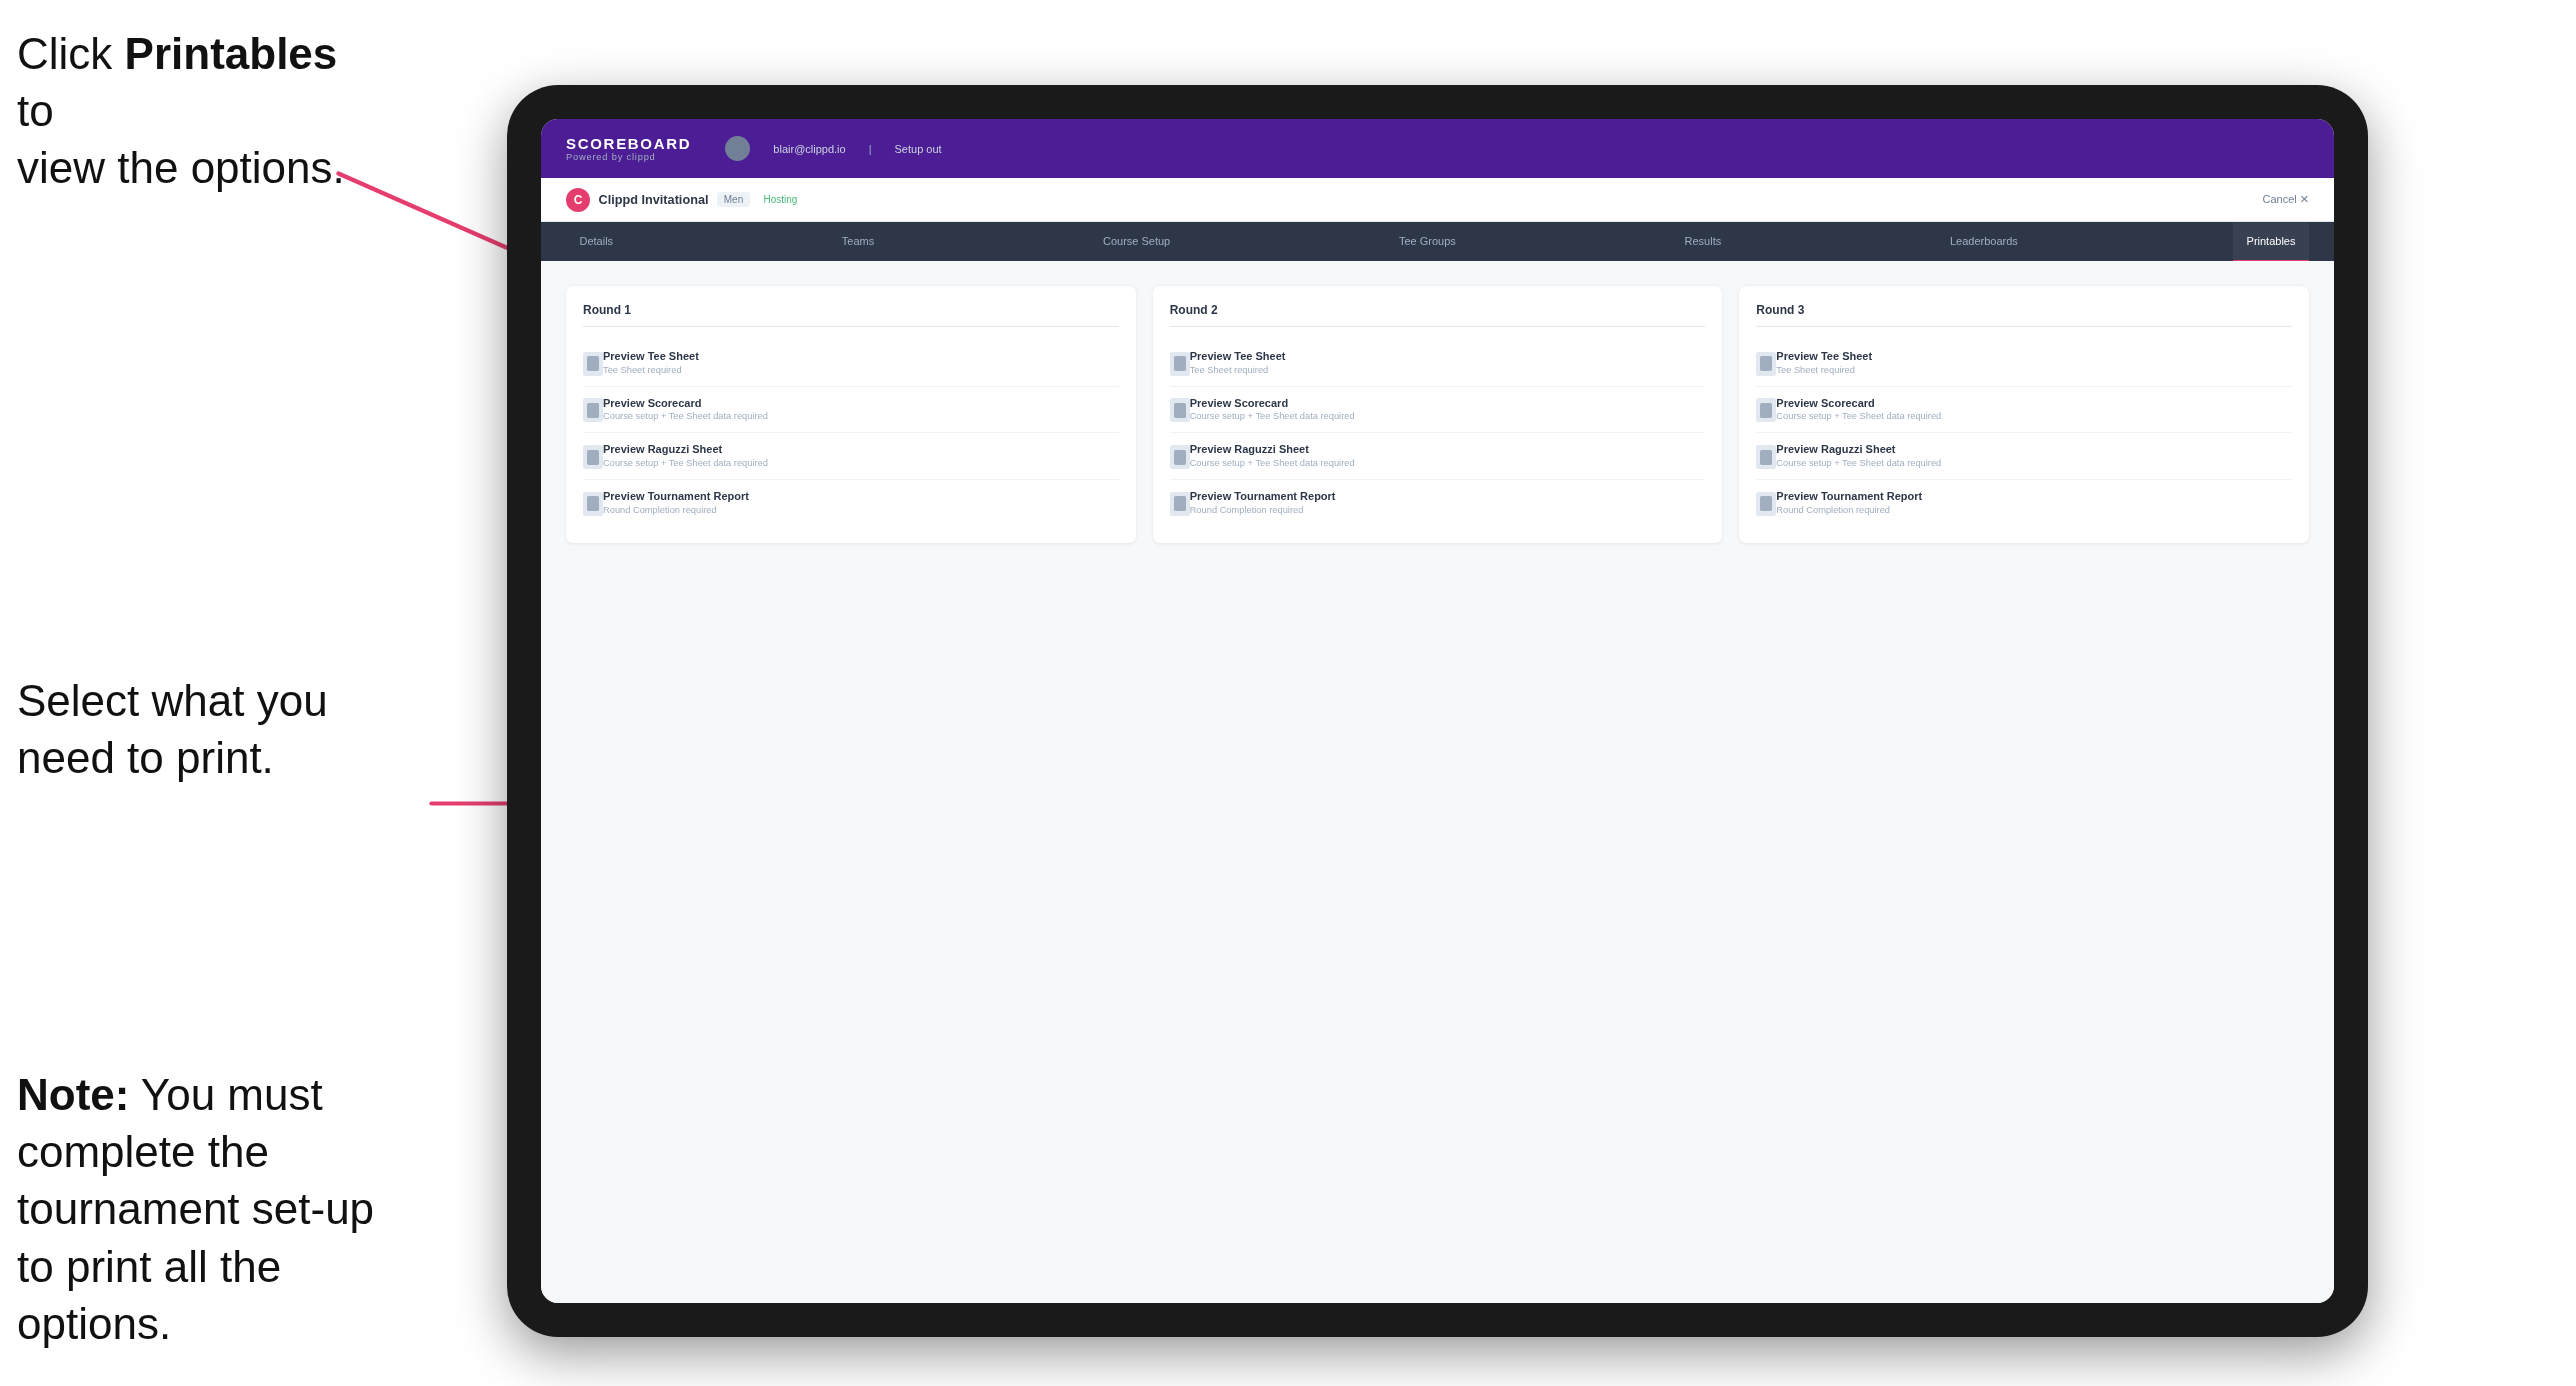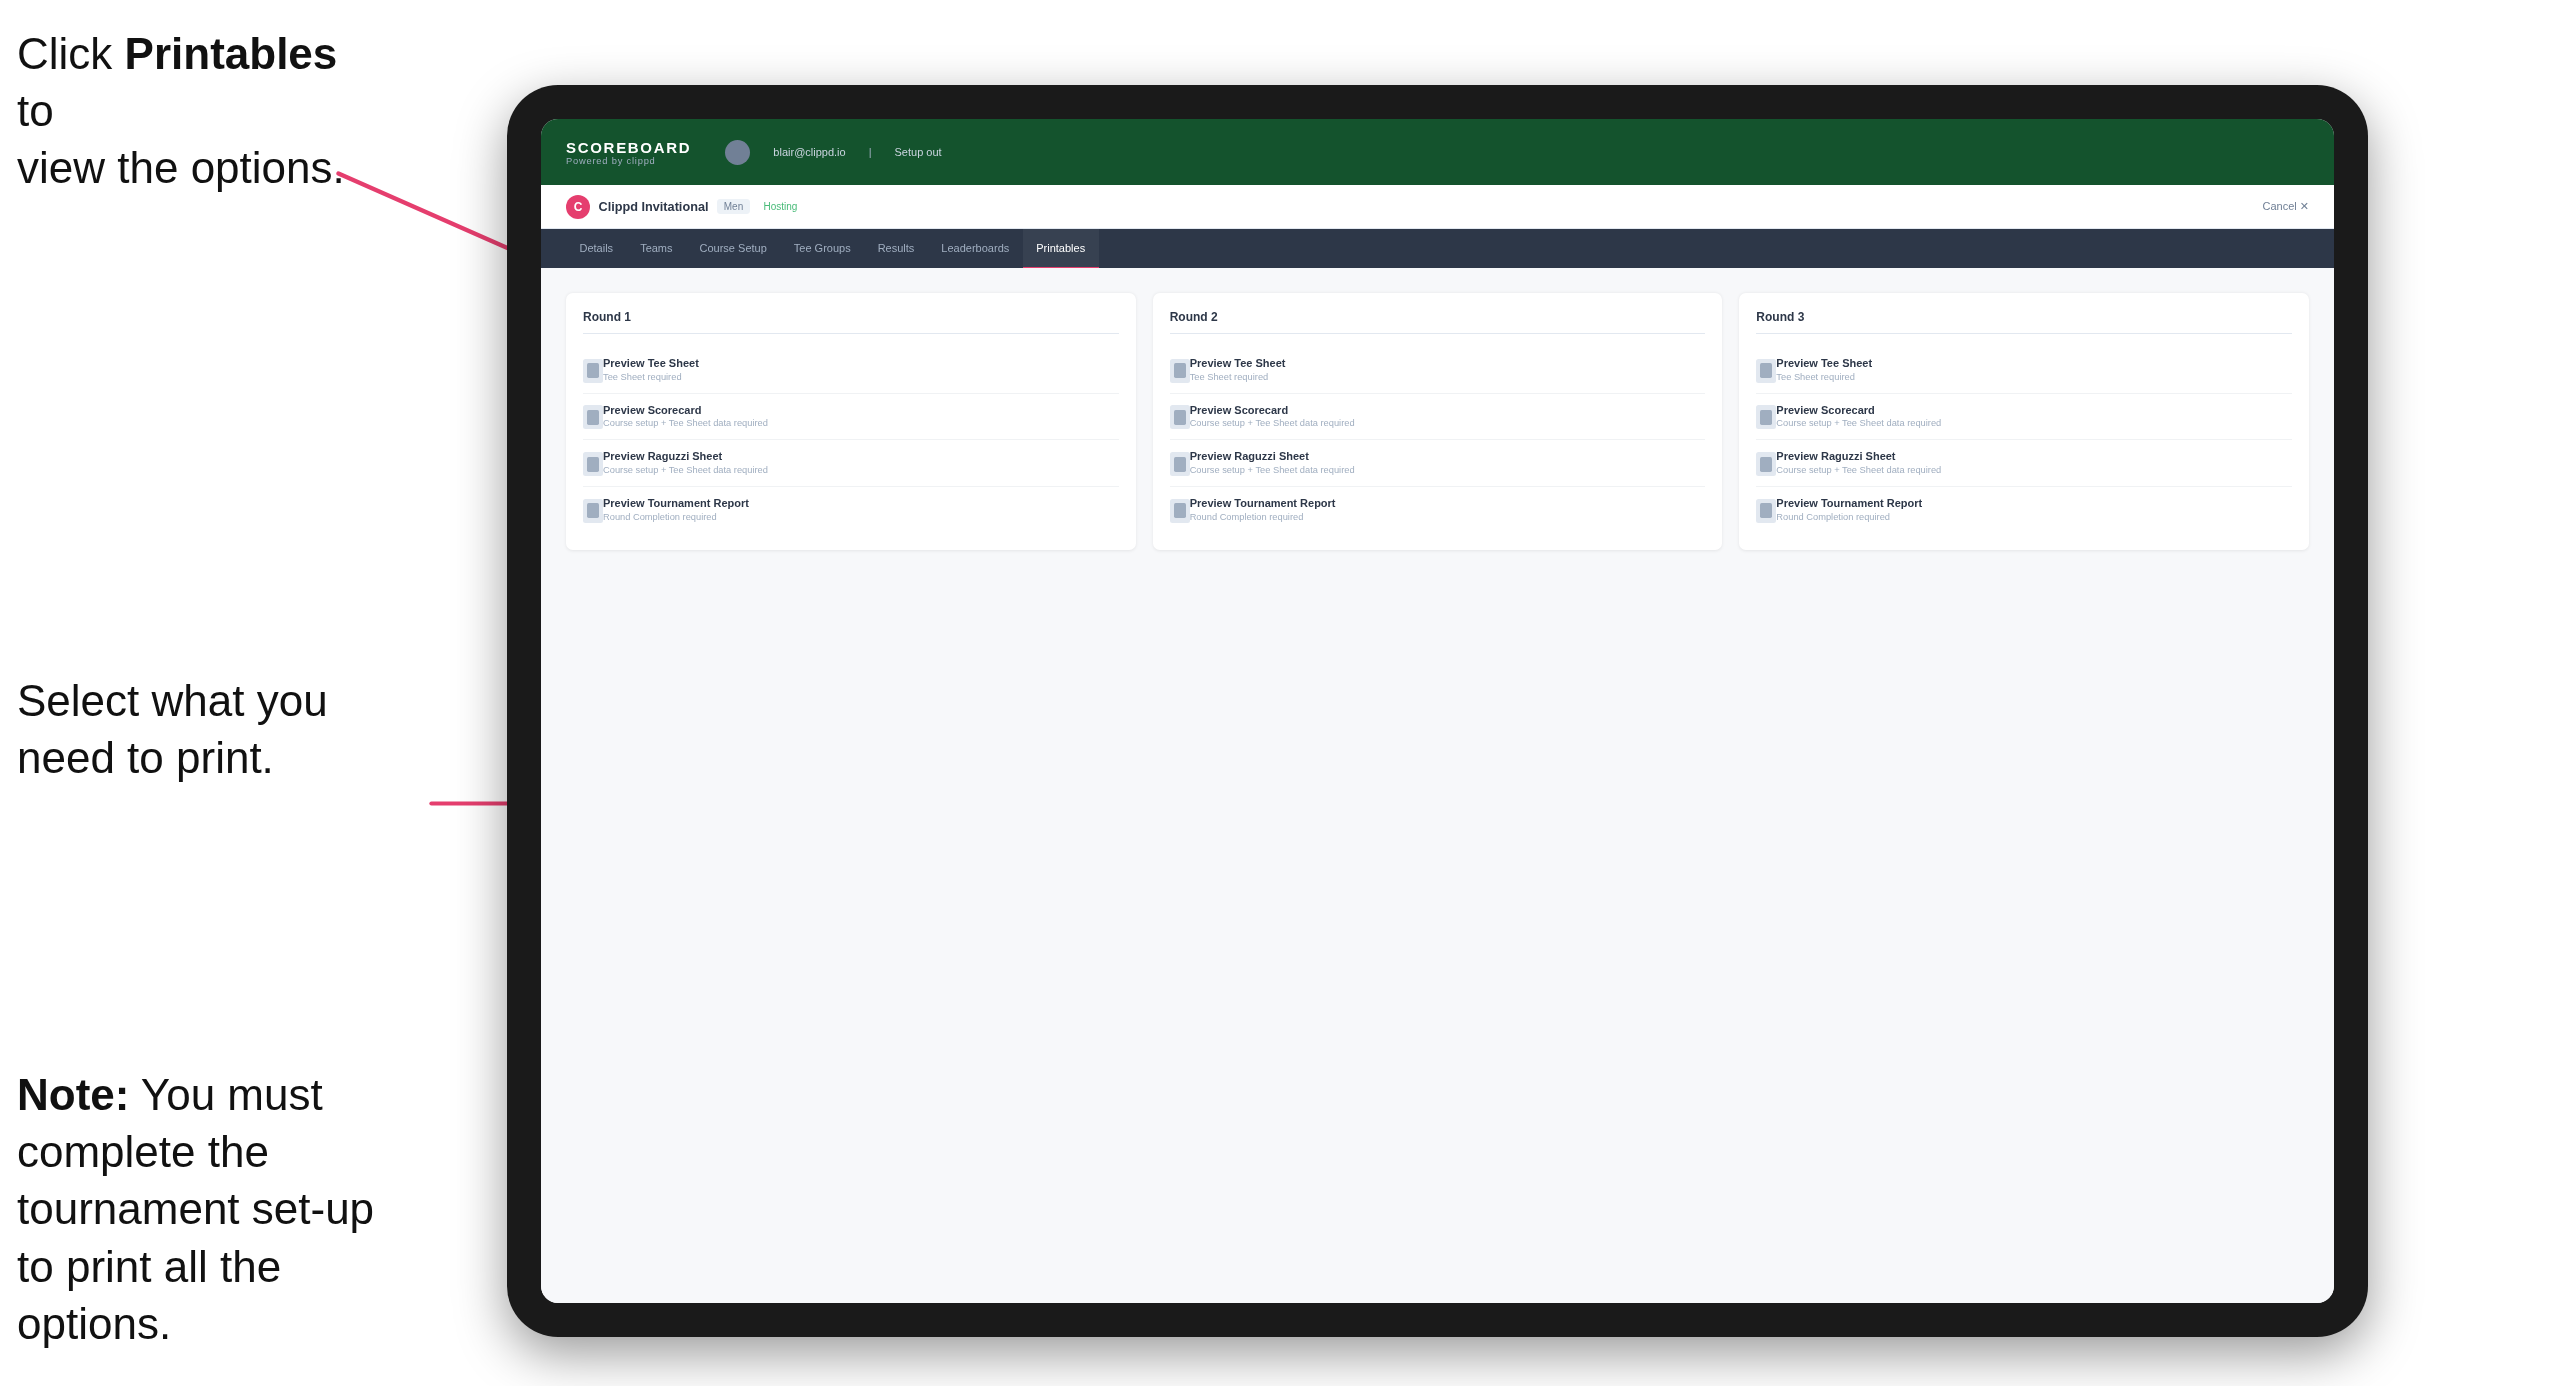--- a/index.html
+++ b/index.html
@@ -64,25 +64,25 @@
       height: 100%;
       background: #f0f2f4;
       border-radius: 17px;
       overflow: hidden;
       display: flex;
       flex-direction: column;
     }
 
     
     .top-nav {
-      background: #14532d;
+      background: #4c1d95;
       display: flex;
       align-items: center;
       padding: 0 25px;
-      height: 66px;
+      height: 59px;
       flex-shrink: 0;
     }
 
     .logo-area {
       display: flex;
       flex-direction: column;
       margin-right: 34px;
     }
     .logo-title {
       color: #ffffff;
@@ -178,20 +178,21 @@
     }
 
     
     .tab-nav {
       background: #2d3748;
       display: flex;
       align-items: center;
       padding: 0 25px;
       height: 39px;
       flex-shrink: 0;
+      justify-content: space-between;
     }
 
     .tab-item {
       color: #a0aec0;
       font-size: 11px;
       padding: 0 13.5px;
       height: 39px;
       display: flex;
       align-items: center;
       cursor: pointer;

